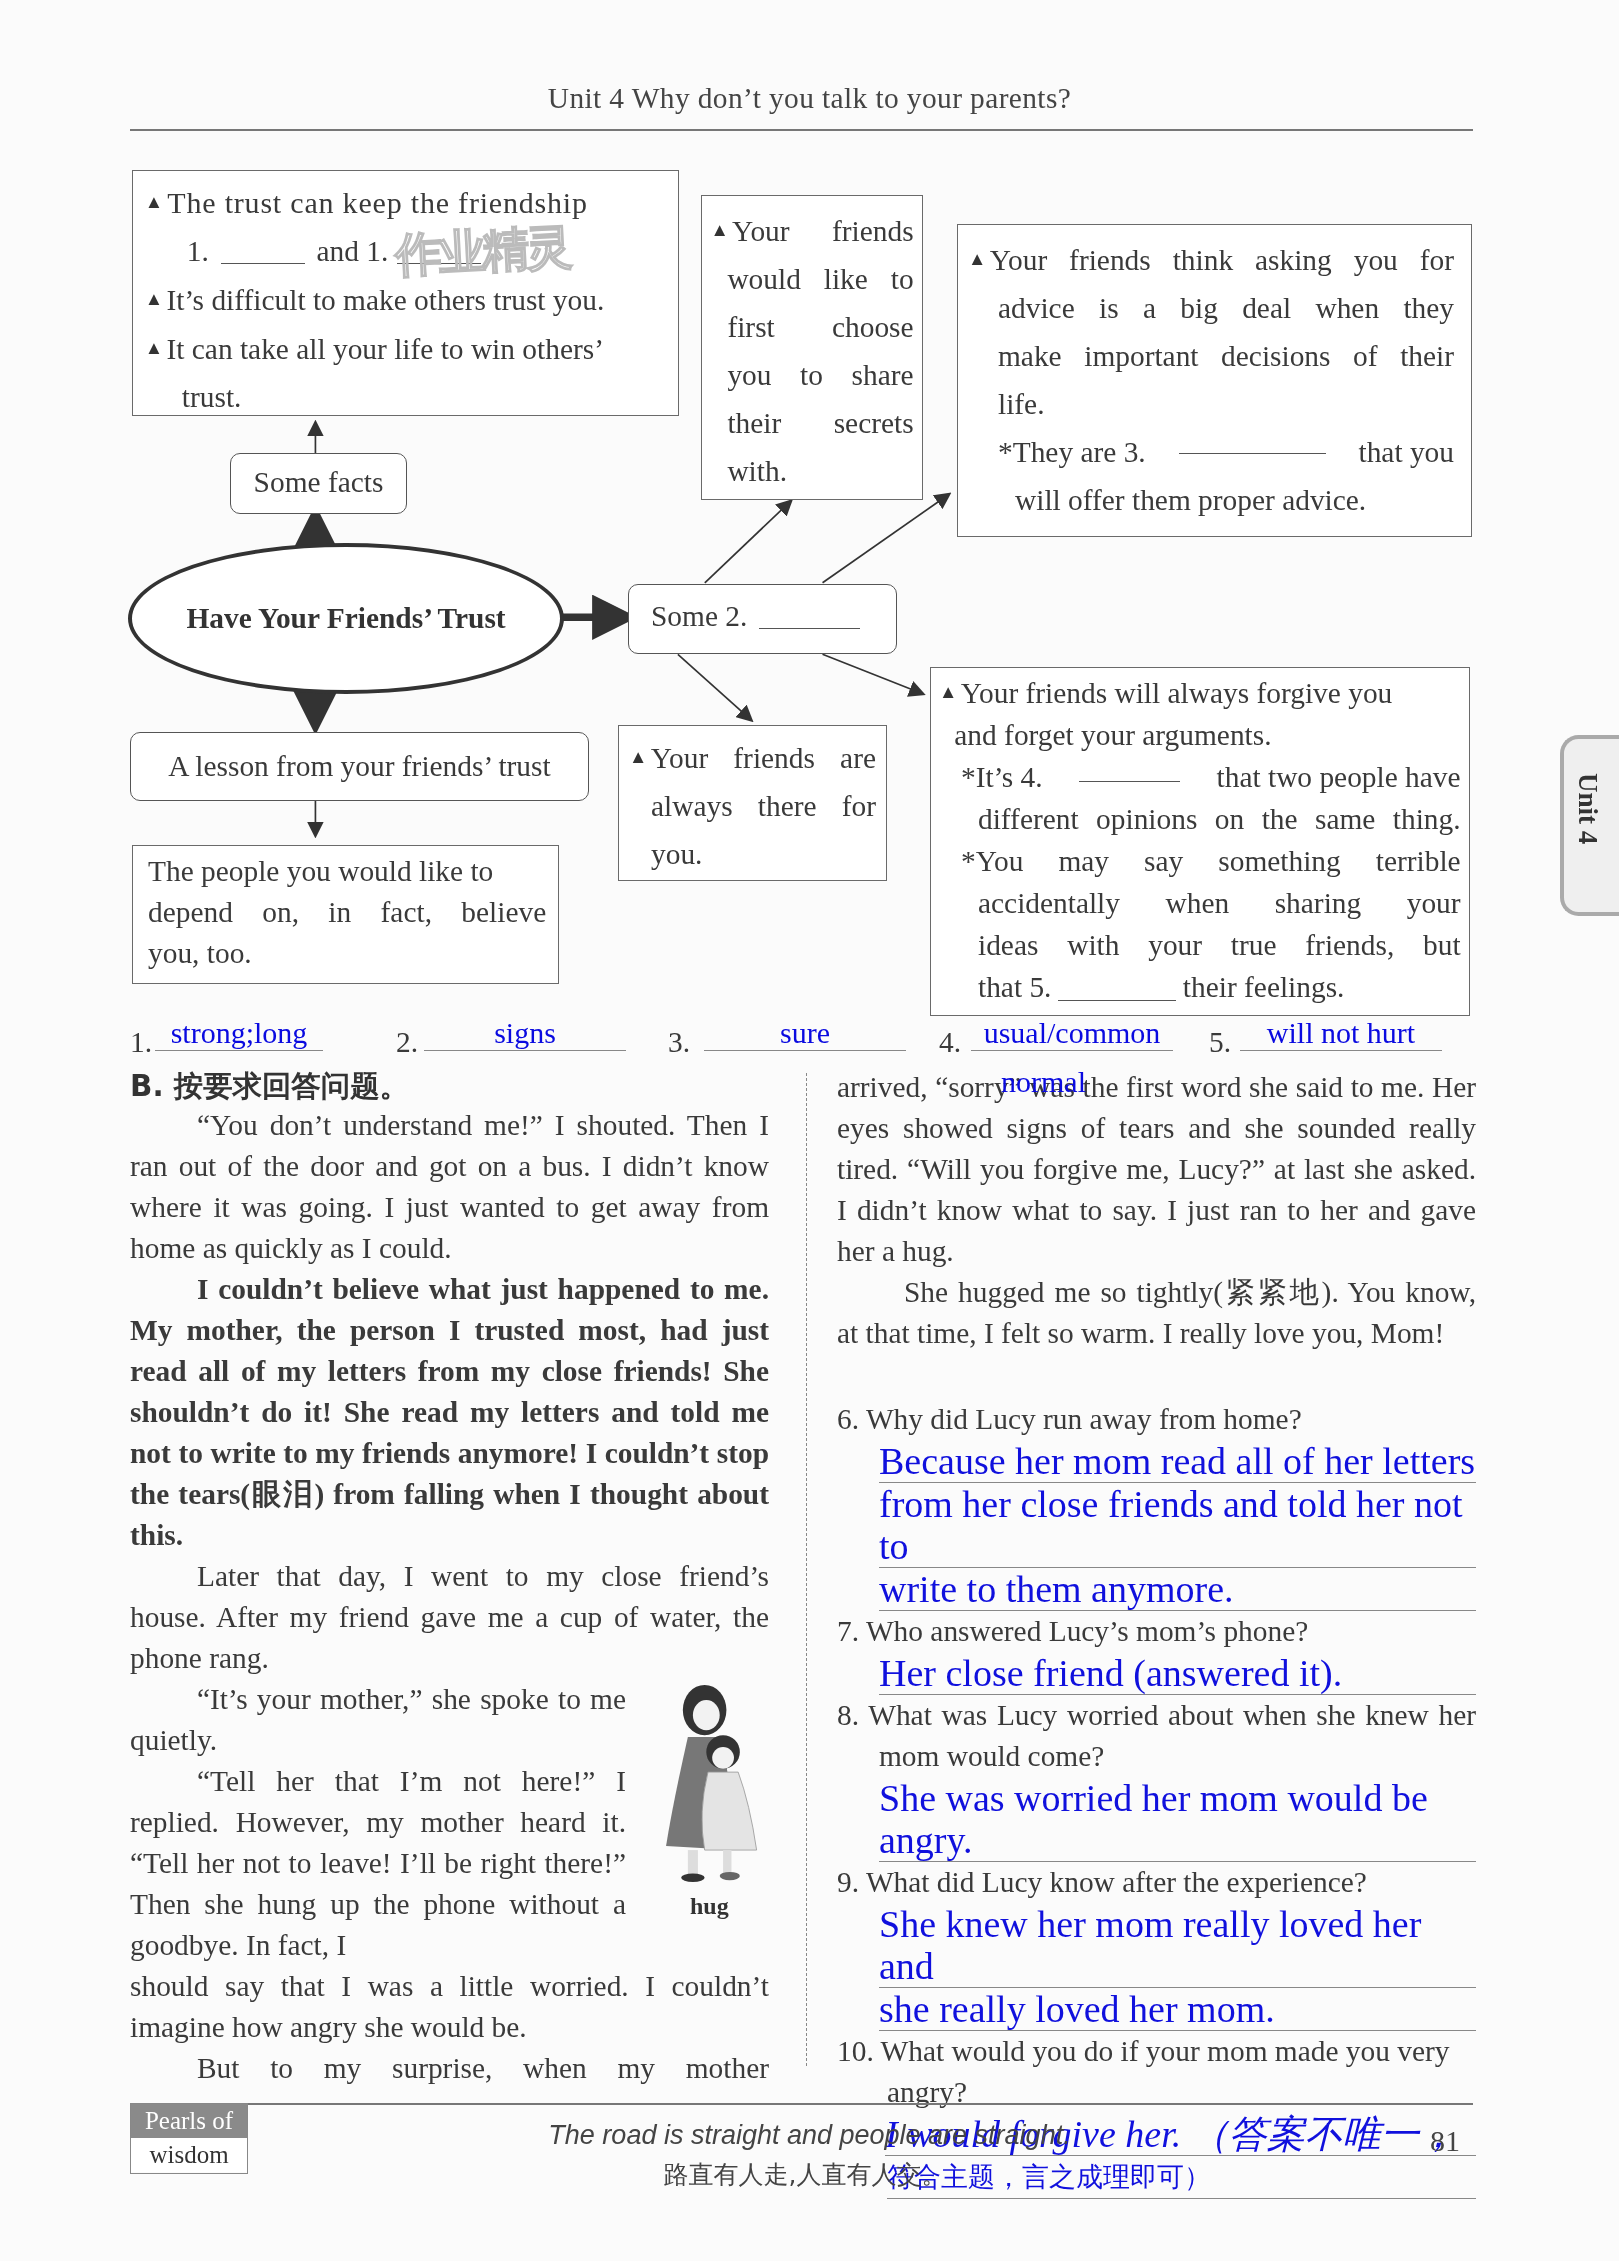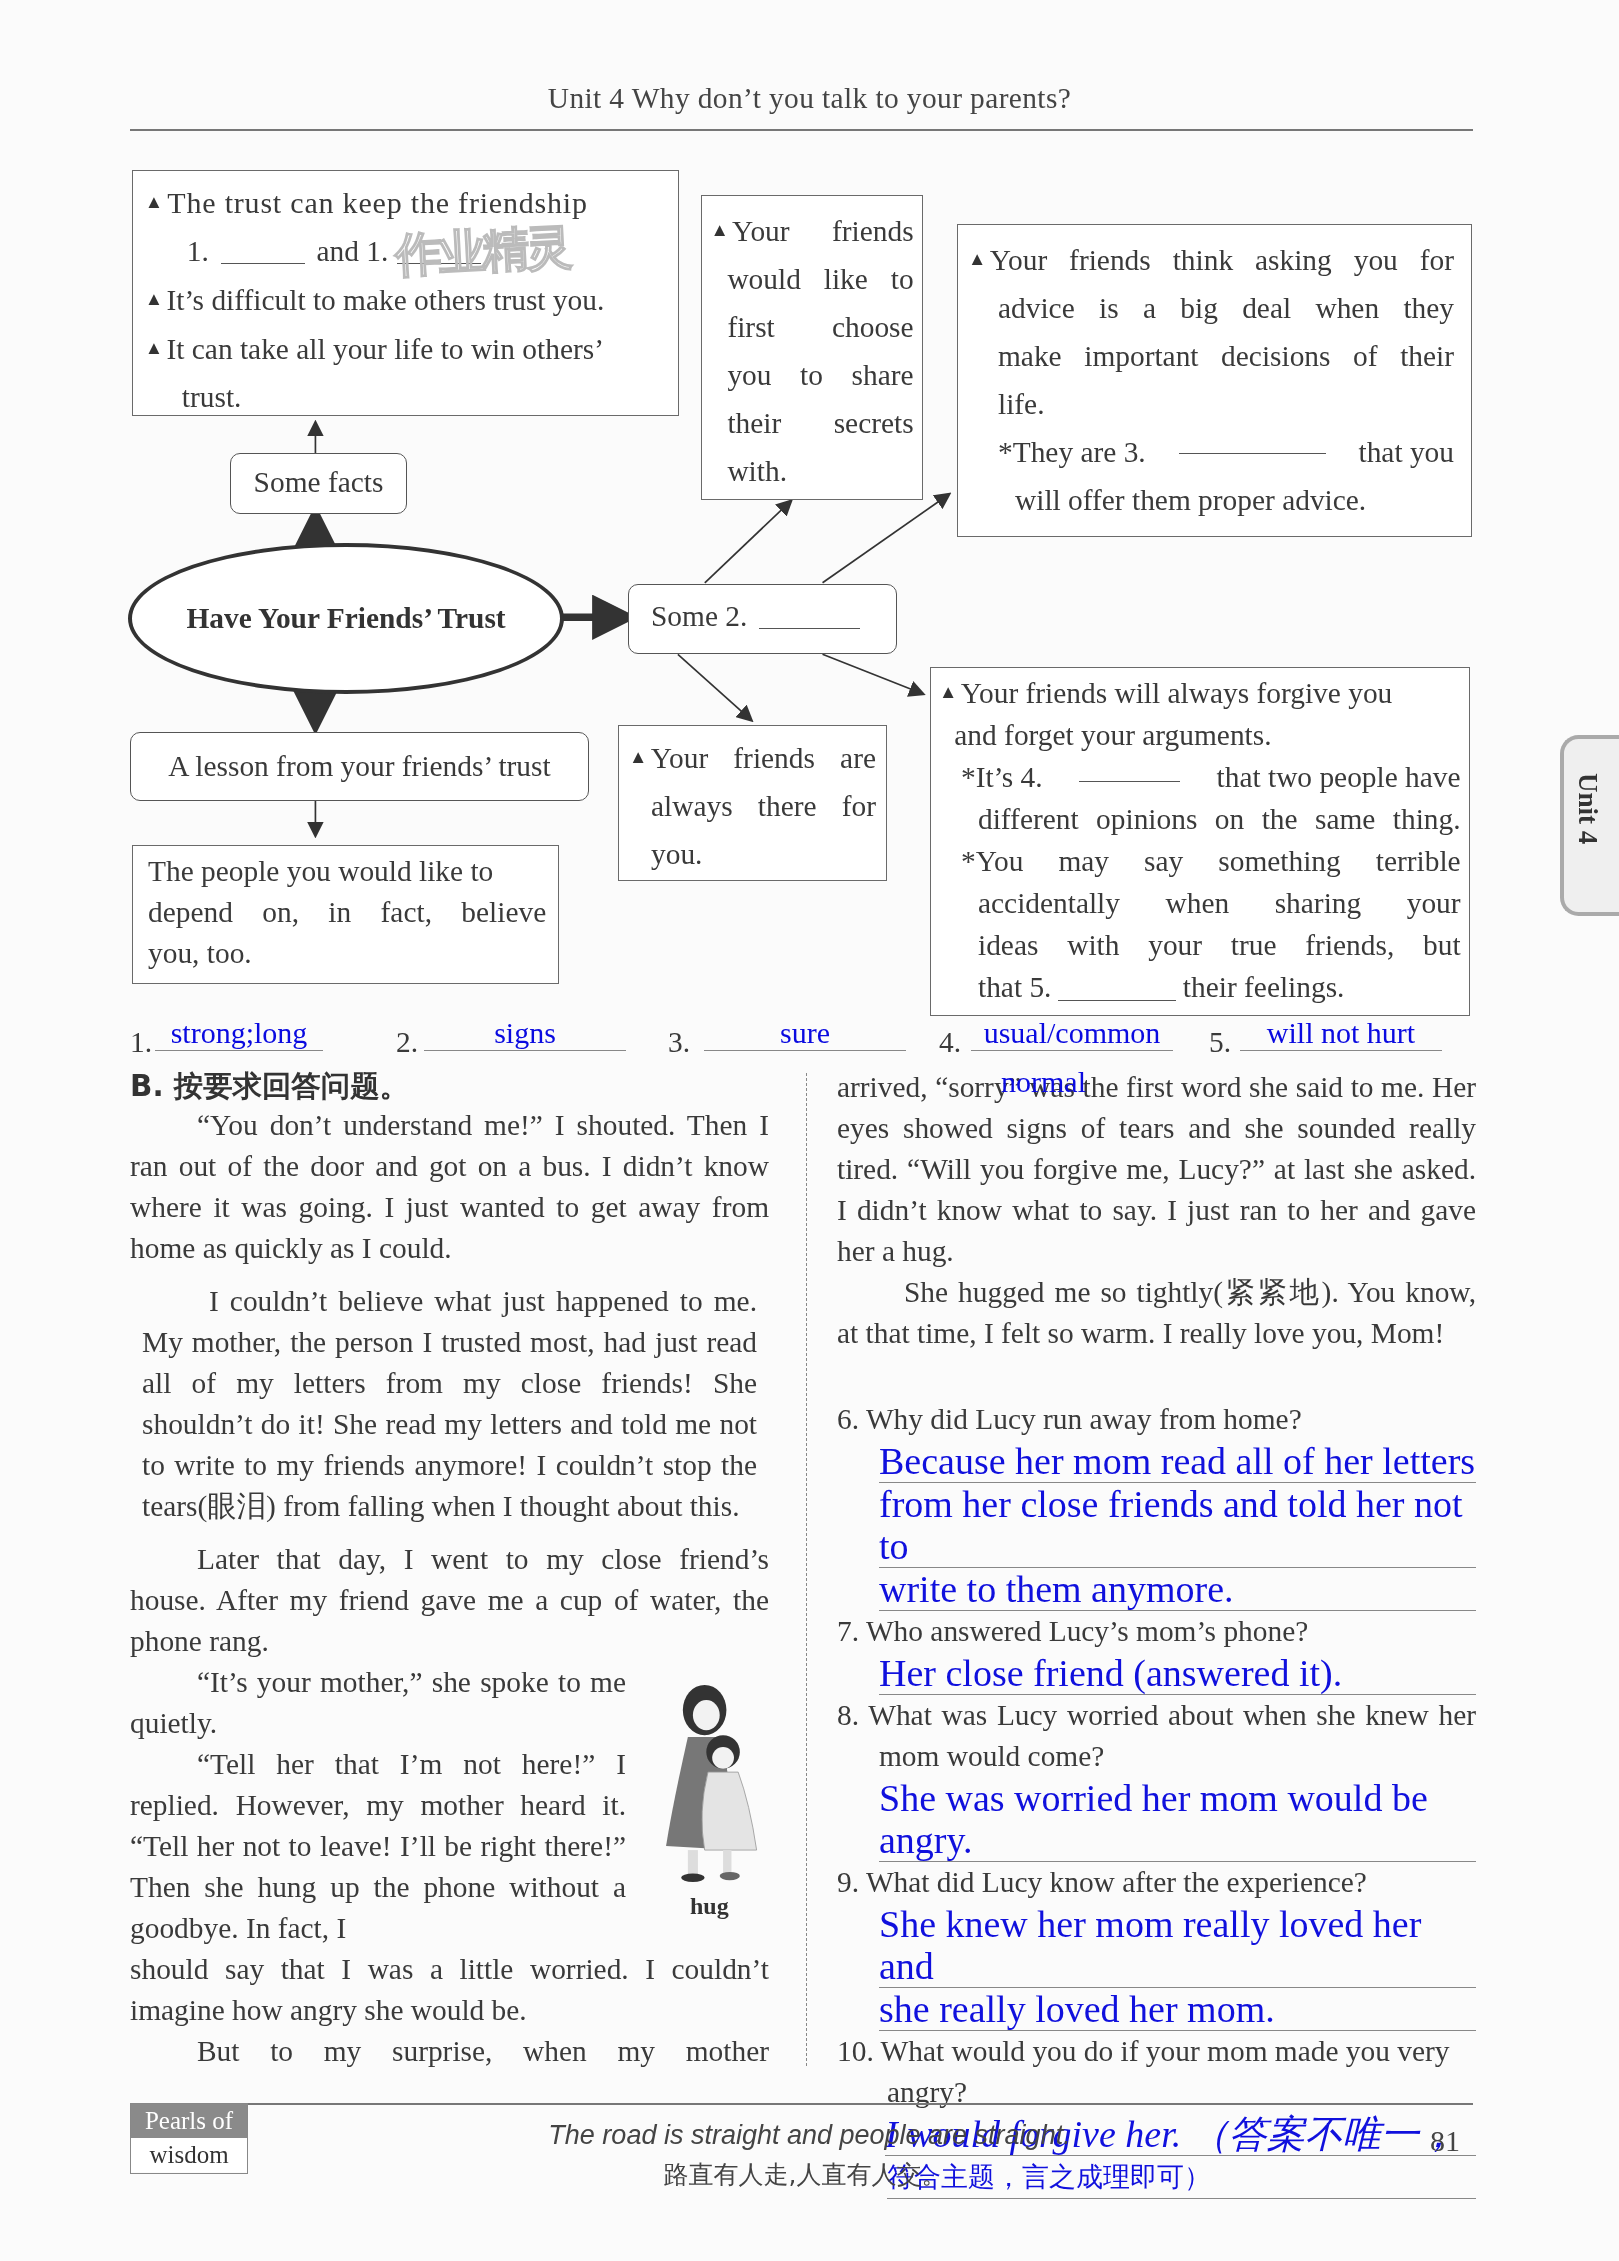--- a/index.html
+++ b/index.html
@@ -145,21 +145,21 @@
   <span class="abs" style="left:1079px; top:10px;">5.</span>
   <span class="abs blue ansline" style="left:1110px; top:0; width:202px; text-align:center; font-size:30px;">will not hurt</span>
 </div>
 
 <div class="abs" style="left:130px; top:1067px; font-size:29.4px; font-weight:bold; font-family:'DejaVu Sans', sans-serif; color:#333;">B. 按要求回答问题。</div>
 
 <div class="abs" style="left:806px; top:1073px; height:993px; border-left:1.7px dashed #888;"></div>
 
 <div class="abs" style="left:130px; top:1105px; width:639px;">
   <p class="para indent" style="margin:0;">“You don’t understand me!” I shouted. Then I ran out of the door and got on a bus. I didn’t know where it was going. I just wanted to get away from home as quickly as I could.</p>
-  <p class="para indent" style="margin:12px;">I couldn’t believe what just happened to me. My mother, the person I trusted most, had just read all of my letters from my close friends! She shouldn’t do it! She read my letters and told me not to write to my friends anymore! I couldn’t stop the tears(眼泪) from falling when I thought about this.</p>
+  <p class="para indent" style="margin:0;font-weight:bold;">I couldn’t believe what just happened to me. My mother, the person I trusted most, had just read all of my letters from my close friends! She shouldn’t do it! She read my letters and told me not to write to my friends anymore! I couldn’t stop the tears(眼泪) from falling when I thought about this.</p>
   <p class="para indent" style="margin:0;">Later that day, I went to my close friend’s house. After my friend gave me a cup of water, the phone rang.</p>
   <p class="para indent" style="margin:0; width:496px;">“It’s your mother,” she spoke to me quietly.</p>
   <p class="para indent" style="margin:0; width:496px;">“Tell her that I’m not here!” I replied. However, my mother heard it. “Tell her not to leave! I’ll be right there!” Then she hung up the phone without a goodbye. In fact, I</p>
   <p class="para" style="margin:0;">should say that I was a little worried. I couldn’t imagine how angry she would be.</p>
   <p class="para indent" style="margin:0; text-align-last:justify;">But to my surprise, when my mother</p>
 </div>
 
 <svg class="abs" style="left:656px; top:1678px;" width="109" height="210" viewBox="0 0 130 250">
   <ellipse cx="58" cy="38" rx="26" ry="30" fill="#333"></ellipse>
   <ellipse cx="60" cy="44" rx="16" ry="18" fill="#f2f2f2"></ellipse>

